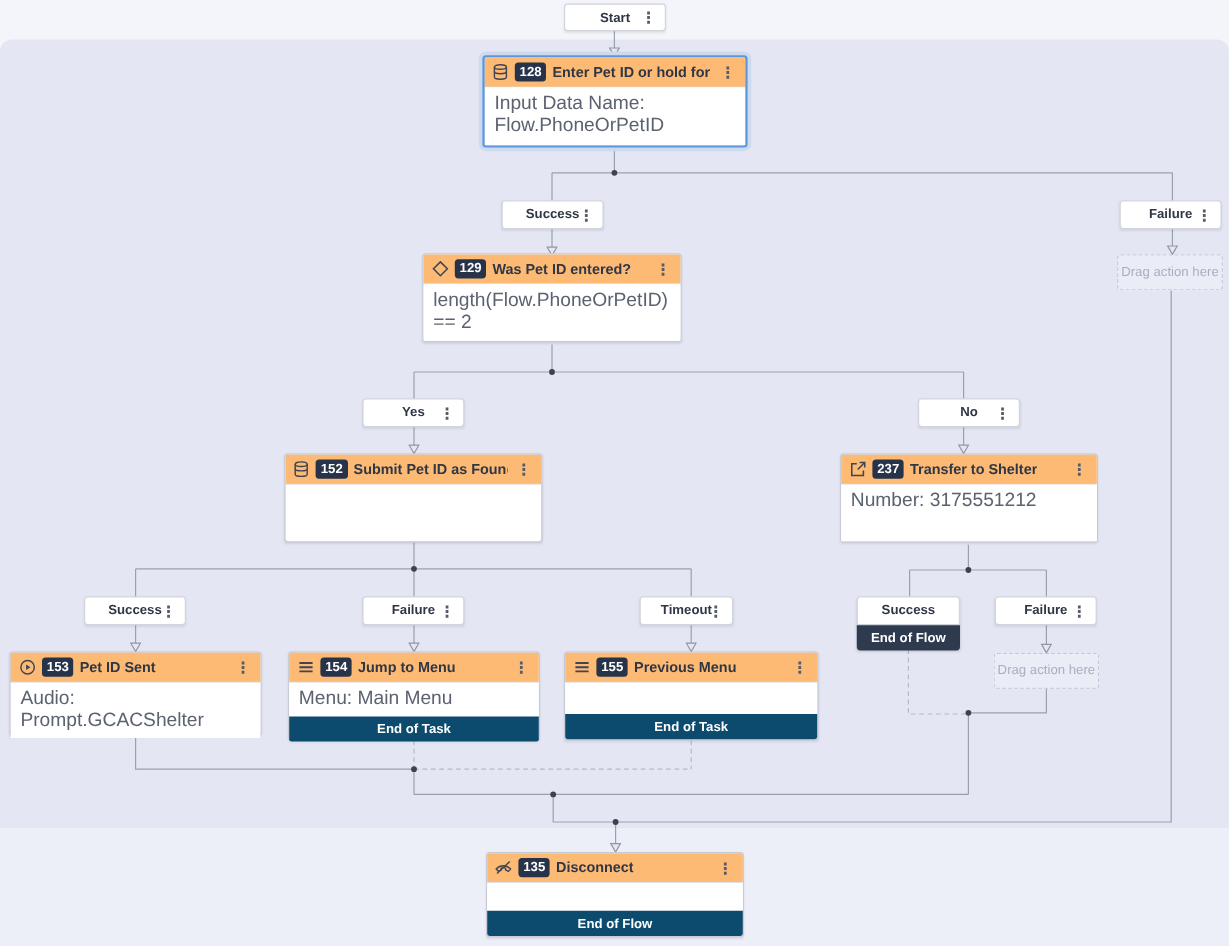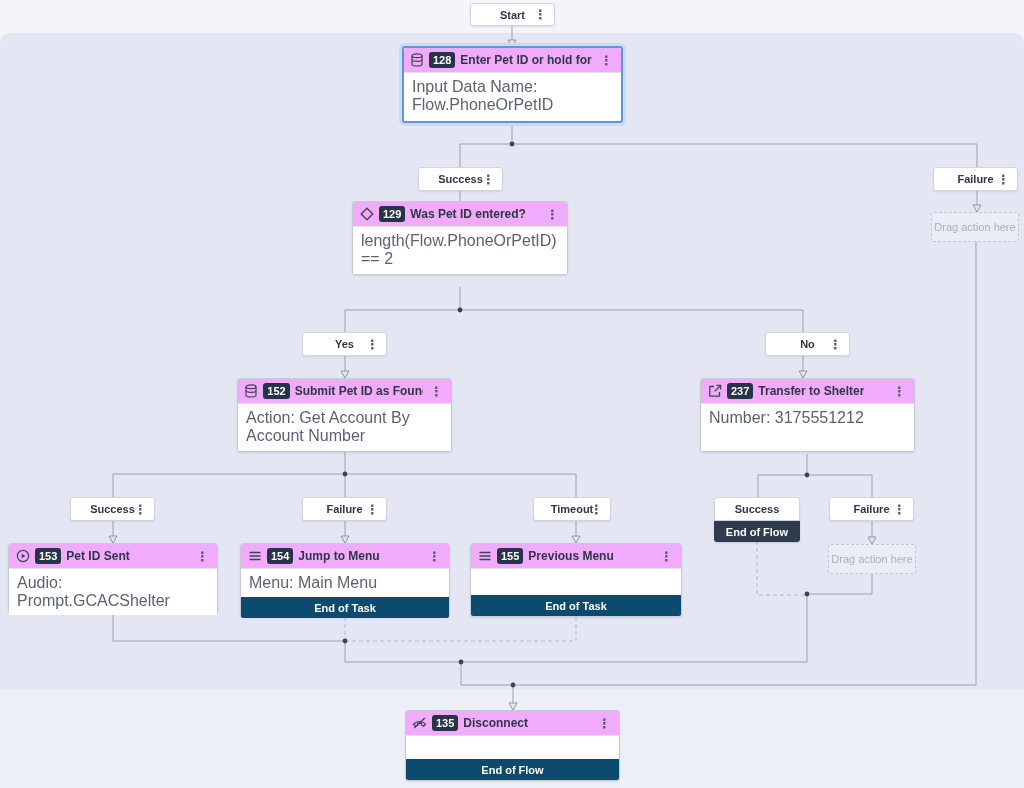--- a/index.html
+++ b/index.html
@@ -6,21 +6,21 @@
   html,body { width:1024px; height:788px; }
   body { font-family:"Liberation Sans","DejaVu Sans",sans-serif; background:#f4f5fa; overflow:hidden; }
   .stage { position:relative; width:1024px; height:788px; background:#f4f5fa; }
   .canvas { position:absolute; left:0; top:33px; width:1024px; height:755px; background:#e4e7f3; border-radius:10px 10px 0 0; }
   .canvas-band { position:absolute; left:0; top:690px; width:1024px; height:98px; background:#edeff8; }
   svg.wires { position:absolute; left:0; top:0; width:1024px; height:788px; pointer-events:none; }
 
   .node { position:absolute; display:flex; flex-direction:column; background:#fff;
           border:1px solid #c7cbd4; border-radius:3px; box-shadow:0 1px 2px rgba(40,50,70,.12); }
   .node.selected { border:2px solid #5e96d9; box-shadow:0 0 0 3px #ccdaf0; }
-  .node-header { height:25px; min-height:25px; background:#f0abfc; border-bottom:1px solid #dfe1e7;
+  .node-header { height:25px; min-height:25px; background:#fdba74; border-bottom:1px solid #dfe1e7;
                  display:flex; align-items:center; padding:0 6px; gap:5px; border-radius:2px 2px 0 0; }
   .node-icon { width:15px; height:15px; display:flex; align-items:center; justify-content:center; color:#3e4553; }
   .badge { background:#263349; color:#fff; font-weight:bold; font-size:11px; line-height:16px;
            padding:0 4px; border-radius:3px; }
   .node-title { font-weight:bold; font-size:12px; color:#2f3745; white-space:nowrap; overflow:hidden; }
   .kebab { margin-left:auto; color:#555c68; font-size:13px; font-weight:bold; line-height:1;
            padding:0 2px; cursor:pointer; letter-spacing:0; }
   .node-body { flex:1; background:#fff; padding:5px 8px; font-size:16px; color:#5b6270; text-align:left; }
   .node-footer { height:21px; min-height:21px; background:#0c4a6e; color:#fff; font-weight:bold; font-size:11px;
                  display:flex; align-items:center; justify-content:center; border-radius:0 0 2px 2px; }
@@ -116,21 +116,21 @@
     <span class="kebab">⋮</span>
   </div>
   <div class="pill" style="left:933px; top:167px; width:85px;">
     <span>Failure</span>
     <span class="kebab">⋮</span>
   </div>
   <div class="drag-box" style="left:931px; top:212px; width:88px; height:30px;">
     <span>Drag action here</span>
   </div>
 
-  <div class="node" style="left:352px; top:201px; width:216px; height:74px;">
+  <div class="node" style="left:352px; top:211px; width:216px; height:74px;">
     <div class="node-header">
       <span class="node-icon">
         <svg width="14" height="14" viewBox="0 0 14 14" fill="none" stroke="#3e4553" stroke-width="1.3">
           <path d="M7 1.2 L12.8 7 L7 12.8 L1.2 7 Z"></path>
         </svg>
       </span>
       <span class="badge">129</span>
       <span class="node-title">Was Pet ID entered?</span>
       <span class="kebab">⋮</span>
     </div>
@@ -152,21 +152,20 @@
         <svg width="14" height="14" viewBox="0 0 14 14" fill="none" stroke="#3e4553" stroke-width="1.2">
           <ellipse cx="7" cy="2.8" rx="5" ry="1.9"></ellipse>
             <path d="M2 2.8 V11.2 C2 12.2 4.2 13 7 13 C9.8 13 12 12.2 12 11.2 V2.8"></path>
             <path d="M2 6.6 C2 7.6 4.2 8.4 7 8.4 C9.8 8.4 12 7.6 12 6.6"></path>
         </svg>
       </span>
       <span class="badge">152</span>
       <span class="node-title">Submit Pet ID as Found</span>
       <span class="kebab">⋮</span>
     </div>
-    <div class="node-body">Action: Get Account By Account Number</div>
   </div>
 
   <div class="node" style="left:700px; top:378px; width:215px; height:74px;">
     <div class="node-header">
       <span class="node-icon">
         <svg width="14" height="14" viewBox="0 0 14 14" fill="none" stroke="#3e4553" stroke-width="1.3">
           <path d="M6 2.5 H1.8 V12.2 H11.5 V8"></path>
             <path d="M6.8 7.2 L12.6 1.4"></path>
             <path d="M8.4 1.4 H12.6 V5.6"></path>
         </svg>

